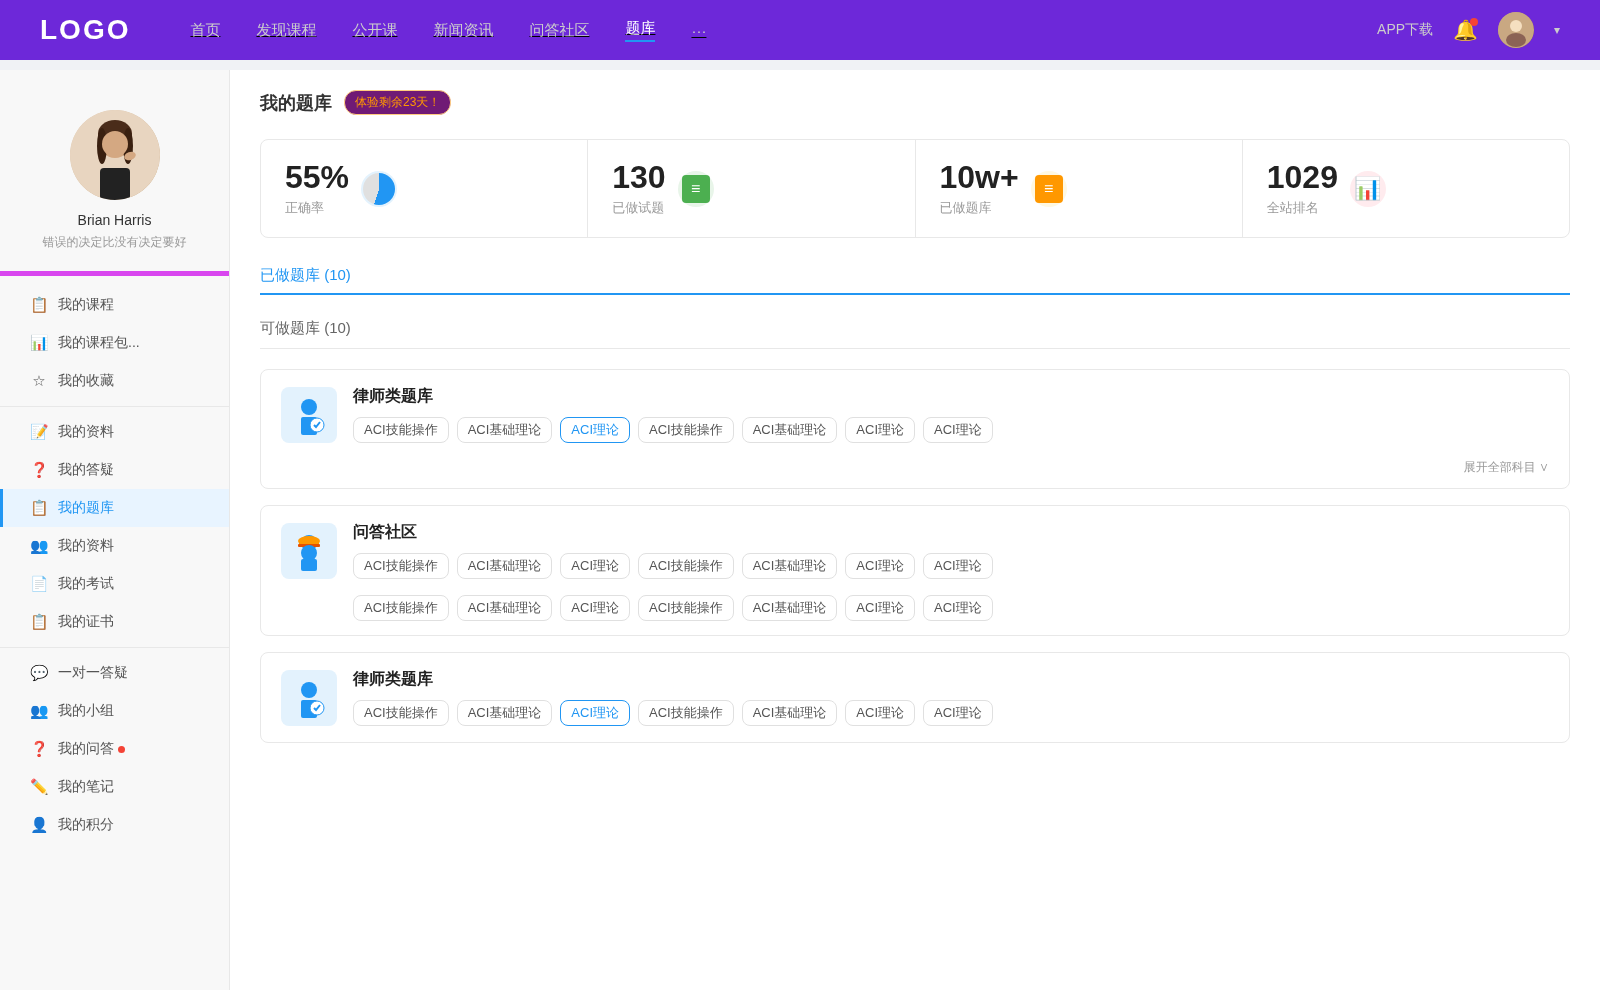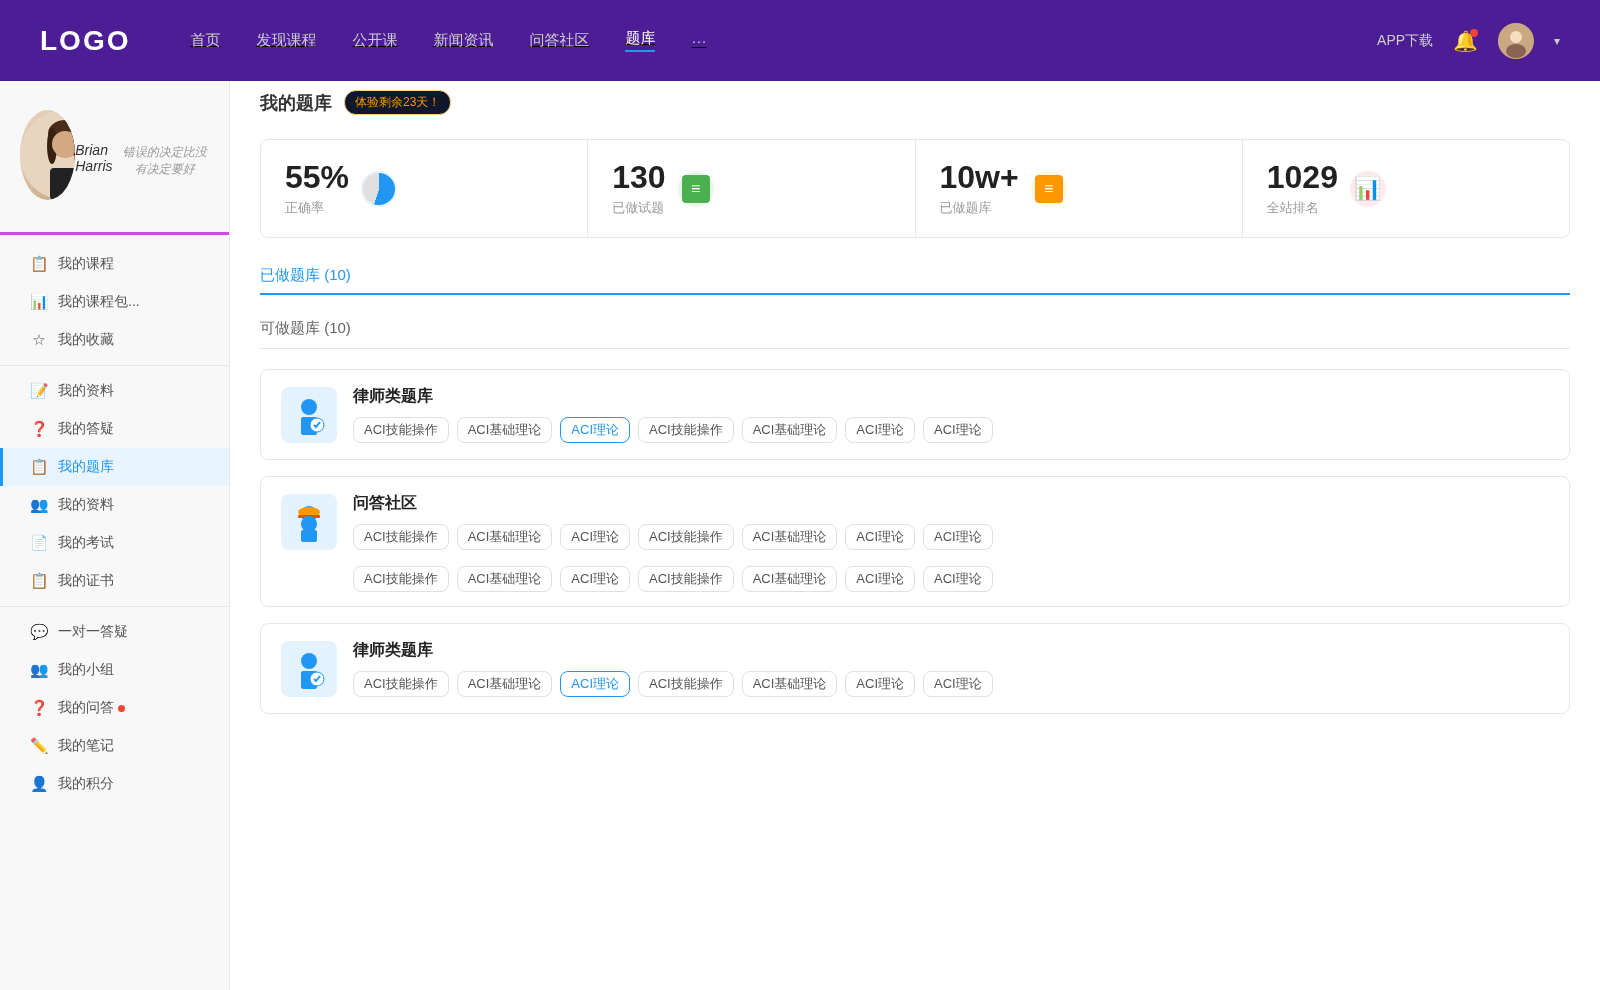--- a/index.html
+++ b/index.html
@@ -1,21 +1,21 @@
 <!DOCTYPE html>
 <html><head>
   <meta charset="utf-8">
   <style>
     * { box-sizing: border-box; margin: 0; padding: 0; }
     body { font-family: 'PingFang SC', 'Microsoft YaHei', sans-serif; background: #f0f2f5; min-height: 990px; }
 
     
     .navbar {
-      background: #4c1d95;
-      height: 81px;
+      background: #6d28d9;
+      height: 60px;
       display: flex;
       align-items: center;
       padding: 0 40px;
       position: fixed;
       top: 0; left: 0; right: 0;
       z-index: 100;
     }
     .navbar-logo {
       color: white;
       font-size: 28px;
@@ -100,25 +100,24 @@
       padding: 30px 0 20px;
       flex-shrink: 0;
       position: fixed;
       top: 70px;
       bottom: 0;
       left: 0;
       overflow-y: auto;
     }
     .sidebar-profile {
       display: flex;
-      flex-direction: row;
+      flex-direction: column;
       align-items: center;
       padding: 10px 20px 20px;
-      border-bottom: 3px solid #d946ef;
-      font-style: italic;
+      border-bottom: 5px solid #d946ef;
     }
     .avatar-circle {
       width: 90px; height: 90px;
       border-radius: 50%;
       background: linear-gradient(135deg, #e8d5c0, #c8a882);
       overflow: hidden;
       margin-bottom: 12px;
     }
     .sidebar-username {
       font-size: 14px;
@@ -190,21 +189,21 @@
       align-items: center;
       gap: 12px;
       margin-bottom: 24px;
     }
     .page-title {
       font-size: 18px;
       font-weight: 600;
       color: #333;
     }
     .trial-badge {
-      background: #0f172a;
+      background: #701a75;
       color: #ff9800;
       border: 1px solid #ffcc80;
       border-radius: 12px;
       padding: 3px 10px;
       font-size: 12px;
     }
 
     
     .stats-row {
       display: flex;
@@ -546,20 +545,21 @@
             <span class="tag">ACI技能操作</span>
             <span class="tag">ACI基础理论</span>
             <span class="tag active">ACI理论</span>
             <span class="tag">ACI技能操作</span>
             <span class="tag">ACI基础理论</span>
             <span class="tag">ACI理论</span>
             <span class="tag">ACI理论</span>
           </div>
         </div>
       </div>
+      <div class="expand-link">展开全部科目 ∨</div>
     </div>
 
     <div class="bank-section">
       <div class="bank-header">
         <div class="bank-icon-wrap">
           <svg width="40" height="40" viewBox="0 0 40 40">
             <circle cx="20" cy="12" r="8" fill="#2196f3"></circle>
 
             <ellipse cx="20" cy="10" rx="11" ry="5" fill="#ff9800"></ellipse>
             <rect x="10" y="10" width="20" height="4" rx="1" fill="#ff9800"></rect>

